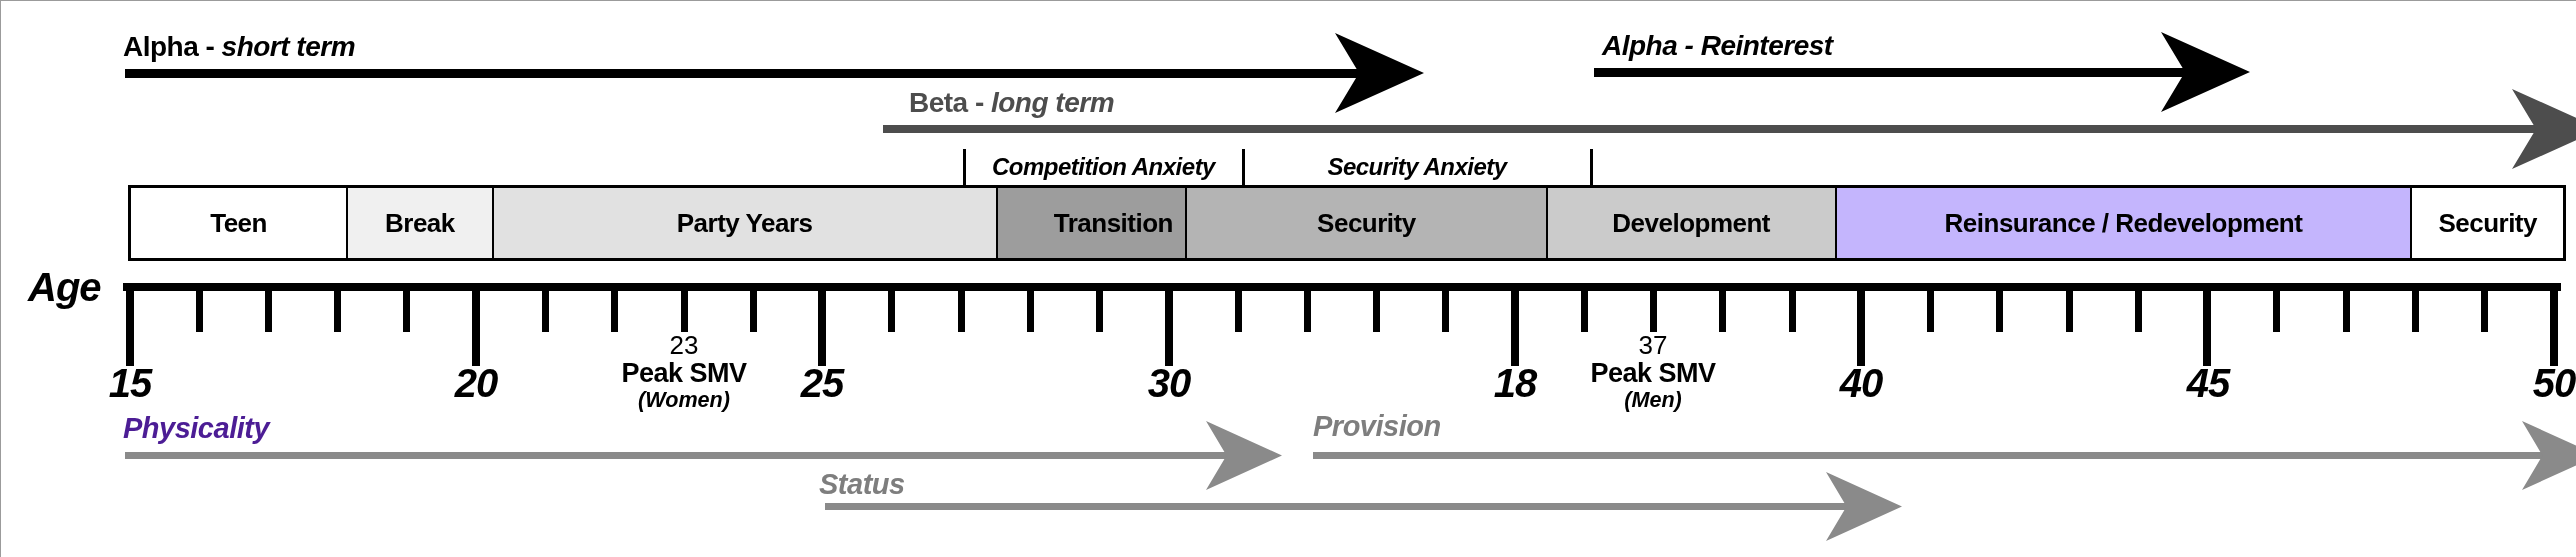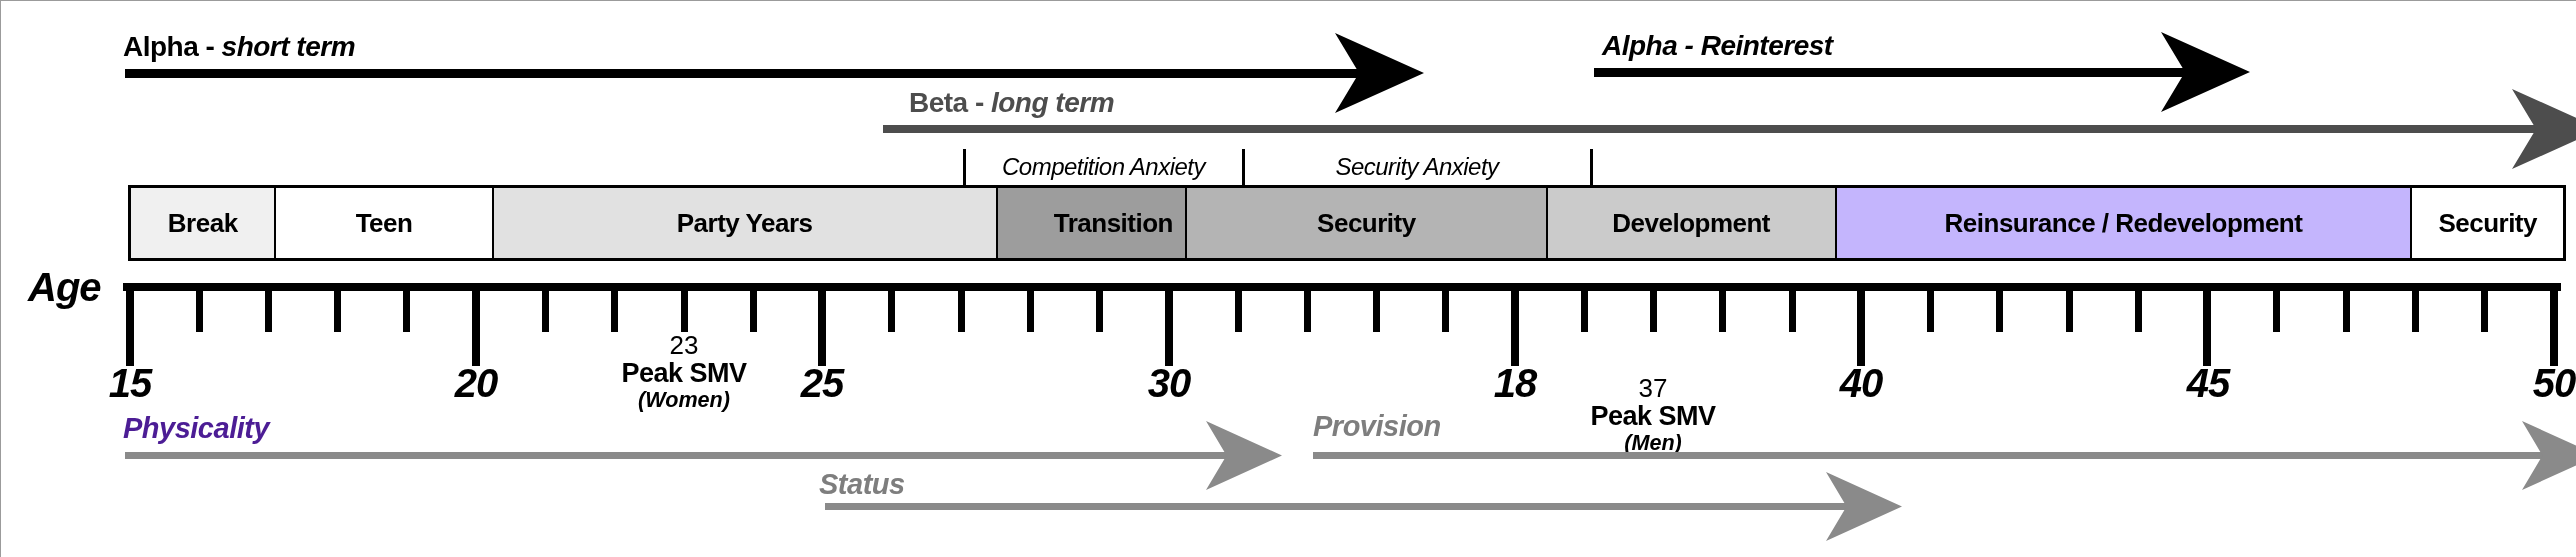--- a/index.html
+++ b/index.html
@@ -9,21 +9,21 @@
     font-family:"Liberation Sans","DejaVu Sans",sans-serif;color:#000;
   }
   .lbl{position:absolute;white-space:nowrap;font-weight:bold;letter-spacing:-0.5px;line-height:1.05;}
   .top-label{font-size:28px;}
   .it{font-style:italic;}
   .sp{display:inline-block;width:7.2px;}
   .arrow-line{position:absolute;}
   .arrow-head{position:absolute;display:block;}
   .anx-label{
     position:absolute;top:148px;height:36px;display:flex;align-items:center;justify-content:center;
-    font-size:24px;font-weight:normal;font-style:italic;letter-spacing:-0.5px;white-space:nowrap;
+    font-size:24px;font-weight:bold;font-style:italic;letter-spacing:-0.5px;white-space:nowrap;
   }
   .anx-bar{position:absolute;top:148px;height:37px;width:2.6px;background:#000;}
   .phase-row{
     position:absolute;left:127px;top:184px;width:2438px;height:76px;
     display:flex;border:3.1px solid #000;box-sizing:border-box;background:#fff;
   }
   .phase-box{
     display:flex;align-items:center;justify-content:center;
     border-left:2.6px solid #000;overflow:hidden;flex-basis:0;min-width:0;
   }
@@ -76,25 +76,25 @@
       </div>
       <div class="anx-label" style="left: 1242px; width: 348px;">
         <span>Security Anxiety</span>
       </div>
       <div class="anx-bar" style="left: 962px;"></div>
       <div class="anx-bar" style="left: 1241px;"></div>
       <div class="anx-bar" style="left: 1589px;"></div>
     </div>
 
   <div class="phase-row" id="phase-row">
+      <div class="phase-box" style="flex-grow: 3; background: rgb(255, 255, 255);">
+        <span>Teen</span>
+      </div>
       <div class="phase-box" style="flex-grow: 2; background: rgb(240, 240, 240);">
         <span>Break</span>
-      </div>
-      <div class="phase-box" style="flex-grow: 3; background: rgb(255, 255, 255);">
-        <span>Teen</span>
       </div>
       <div class="phase-box" style="flex-grow: 7; background: rgb(225, 225, 225);">
         <span>Party Years</span>
       </div>
       <div class="phase-box" style="flex-grow: 2; background: rgb(157, 157, 157); padding-left: 44px;">
         <span>Transition</span>
       </div>
       <div class="phase-box" style="flex-grow: 5; background: rgb(180, 180, 180);">
         <span>Security</span>
       </div>
@@ -157,21 +157,21 @@
       <div class="tick major" style="left: 2549px;"></div>
       <div class="tick-num" style="left: 2553px; text-align: center;">50</div>
     </div>
 
   <div id="peak-layer">
       <div class="peak" style="left: 683px;">
         <span class="num">23</span>
         <span class="ttl">Peak SMV</span>
         <span class="sub">(Women)</span>
       </div>
-      <div class="peak" style="left: 1652px; margin-top: 43px;">
+      <div class="peak" style="left: 1652px;">
         <span class="num">37</span>
         <span class="ttl">Peak SMV</span>
         <span class="sub">(Men)</span>
       </div>
     </div>
 
   <div class="lbl bot-label" style="left: 122px; top: 412px; color: #4c1d95;">Physicality</div>
   <div class="arrow-line" style="left: 124px; top: 451px; width: 1108px; height: 7.2px; background: rgb(138, 138, 138);"></div>
   <svg class="arrow-head" style="left:1205px;top:420px;width:76px;height:69px;" viewBox="0 0 100 100" preserveAspectRatio="none">
       <polygon points="0,0 100,50 0,100 27,50" fill="#8a8a8a"></polygon>

